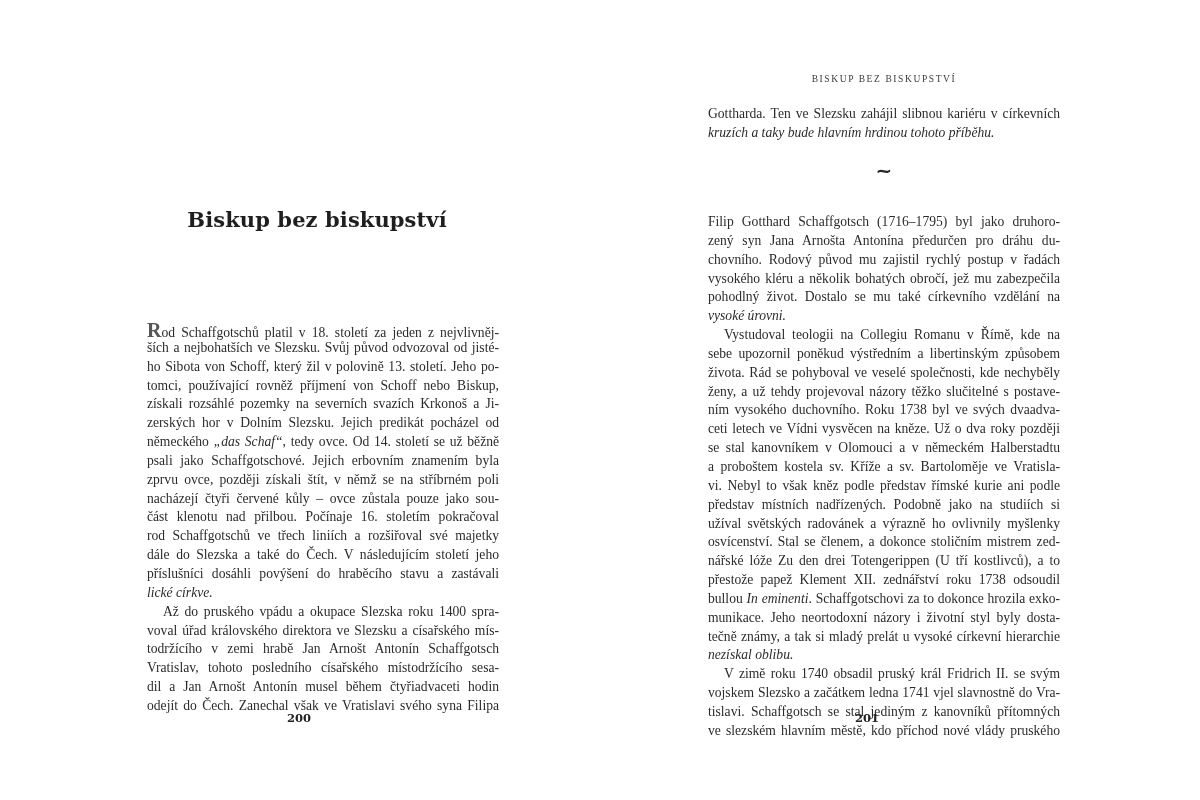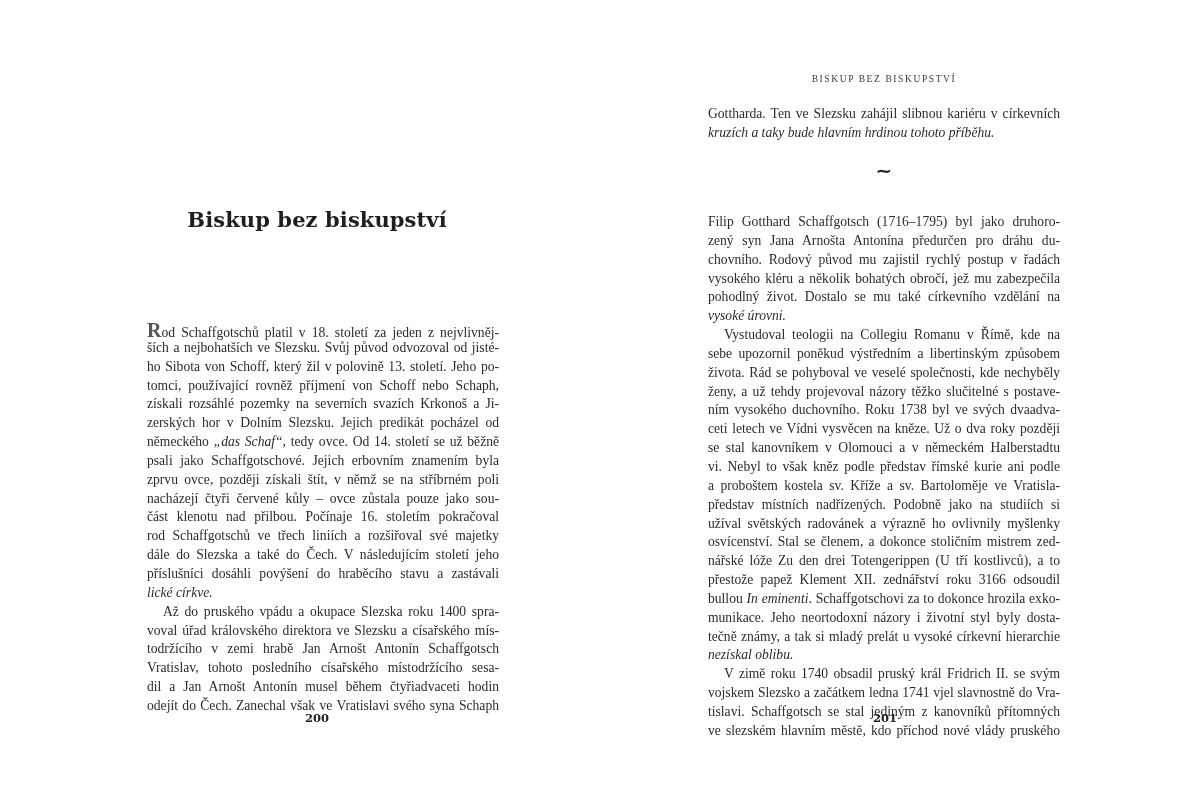--- a/index.html
+++ b/index.html
@@ -31,53 +31,53 @@
   .line.indent { padding-left: 16px; }
   .drop { font-weight: bold; font-size: 20px; color: #555; line-height: 1; }
   em { font-style: italic; }
 
   .divider {
     position: absolute; left: 108px; width: 352px; top: 158px;
     text-align: center; font-size: 20px; font-weight: bold; color: #2a2a2a;
     font-family: "DejaVu Sans", sans-serif;
   }
   .folio {
-    position: absolute; top: 711px; width: 60px; text-align: center;
+    position: absolute; top: 711px; width: 60px; text-align: left;
     font-family: "DejaVu Serif", serif; font-weight: bold; font-size: 11.5px; color: #222;
   }
   .folio-left { left: 287px; }
   .folio-right { left: 255px; }
 </style>
 </head>
 <body>
 
 <div class="page page-left">
   <h1 class="chapter-title" style="margin:0">Biskup bez biskupství</h1>
   <div class="column col-left" id="left-col">
       <span class="line"><span class="drop">R</span><span>od Schaffgotschů platil v 18. století za jeden z nejvlivněj-</span></span>
       <span class="line"><span>ších a nejbohatších ve Slezsku. Svůj původ odvozoval od jisté-</span></span>
       <span class="line"><span>ho Sibota von Schoff, který žil v polovině 13. století. Jeho po-</span></span>
-      <span class="line"><span>tomci, používající rovněž příjmení von Schoff nebo Schaph,</span></span>
+      <span class="line"><span>tomci, používající rovněž příjmení von Schoff nebo Biskup,</span></span>
       <span class="line"><span>získali rozsáhlé pozemky na severních svazích Krkonoš a Ji-</span></span>
       <span class="line"><span>zerských hor v Dolním Slezsku. Jejich predikát pocházel od</span></span>
       <span class="line">německého <em>„das Schaf“</em>, tedy ovce. Od 14. století se už běžně</span>
       <span class="line"><span>psali jako Schaffgotschové. Jejich erbovním znamením byla</span></span>
       <span class="line"><span>zprvu ovce, později získali štít, v němž se na stříbrném poli</span></span>
       <span class="line"><span>nacházejí čtyři červené kůly – ovce zůstala pouze jako sou-</span></span>
       <span class="line"><span>část klenotu nad přilbou. Počínaje 16. stoletím pokračoval</span></span>
       <span class="line"><span>rod Schaffgotschů ve třech liniích a rozšiřoval své majetky</span></span>
       <span class="line"><span>dále do Slezska a také do Čech. V následujícím století jeho</span></span>
       <span class="line"><span>příslušníci dosáhli povýšení do hraběcího stavu a zastávali</span></span>
       <span class="line last"><span>lické církve.</span></span>
       <span class="line indent"><span>Až do pruského vpádu a okupace Slezska roku 1400 spra-</span></span>
       <span class="line"><span>voval úřad královského direktora ve Slezsku a císařského mís-</span></span>
       <span class="line"><span>todržícího v zemi hrabě Jan Arnošt Antonín Schaffgotsch</span></span>
       <span class="line"><span>Vratislav, tohoto posledního císařského místodržícího sesa-</span></span>
       <span class="line"><span>dil a Jan Arnošt Antonín musel během čtyřiadvaceti hodin</span></span>
-      <span class="line"><span>odejít do Čech. Zanechal však ve Vratislavi svého syna Schaph</span></span>
+      <span class="line"><span>odejít do Čech. Zanechal však ve Vratislavi svého syna Filipa</span></span>
     </div>
   <div class="folio folio-left">200</div>
 </div>
 
 <div class="page page-right">
   <div class="running-head">BISKUP BEZ BISKUPSTVÍ</div>
   <div class="column col-right-a" id="right-col-a">
       <span class="line"><span>Gottharda. Ten ve Slezsku zahájil slibnou kariéru v církevních</span></span>
       <span class="line last"><span>kruzích a taky bude hlavním hrdinou tohoto příběhu.</span></span>
     </div>
@@ -89,27 +89,27 @@
       <span class="line"><span>vysokého kléru a několik bohatých obročí, jež mu zabezpečila</span></span>
       <span class="line"><span>pohodlný život. Dostalo se mu také církevního vzdělání na</span></span>
       <span class="line last"><span>vysoké úrovni.</span></span>
       <span class="line indent"><span>Vystudoval teologii na Collegiu Romanu v Římě, kde na</span></span>
       <span class="line"><span>sebe upozornil poněkud výstředním a libertinským způsobem</span></span>
       <span class="line"><span>života. Rád se pohyboval ve veselé společnosti, kde nechyběly</span></span>
       <span class="line"><span>ženy, a už tehdy projevoval názory těžko slučitelné s postave-</span></span>
       <span class="line"><span>ním vysokého duchovního. Roku 1738 byl ve svých dvaadva-</span></span>
       <span class="line"><span>ceti letech ve Vídni vysvěcen na kněze. Už o dva roky později</span></span>
       <span class="line"><span>se stal kanovníkem v Olomouci a v německém Halberstadtu</span></span>
+      <span class="line"><span>a proboštem kostela sv. Kříže a sv. Bartoloměje ve Vratisla-</span></span>
       <span class="line"><span>vi. Nebyl to však kněz podle představ římské kurie ani podle</span></span>
-      <span class="line"><span>a proboštem kostela sv. Kříže a sv. Bartoloměje ve Vratisla-</span></span>
       <span class="line"><span>představ místních nadřízených. Podobně jako na studiích si</span></span>
       <span class="line"><span>užíval světských radovánek a výrazně ho ovlivnily myšlenky</span></span>
       <span class="line"><span>osvícenství. Stal se členem, a dokonce stoličním mistrem zed-</span></span>
       <span class="line"><span>nářské lóže Zu den drei Totengerippen (U tří kostlivců), a to</span></span>
-      <span class="line"><span>přestože papež Klement XII. zednářství roku 3166 odsoudil</span></span>
+      <span class="line"><span>přestože papež Klement XII. zednářství roku 1738 odsoudil</span></span>
       <span class="line">bullou <em>In eminenti</em>. Schaffgotschovi za to dokonce hrozila exko-</span>
       <span class="line"><span>munikace. Jeho neortodoxní názory i životní styl byly dosta-</span></span>
       <span class="line"><span>tečně známy, a tak si mladý prelát u vysoké církevní hierarchie</span></span>
       <span class="line last"><span>nezískal oblibu.</span></span>
       <span class="line indent"><span>V zimě roku 1740 obsadil pruský král Fridrich II. se svým</span></span>
       <span class="line"><span>vojskem Slezsko a začátkem ledna 1741 vjel slavnostně do Vra-</span></span>
       <span class="line"><span>tislavi. Schaffgotsch se stal jediným z kanovníků přítomných</span></span>
       <span class="line"><span>ve slezském hlavním městě, kdo příchod nové vlády pruského</span></span>
     </div>
   <div class="folio folio-right">201</div>

